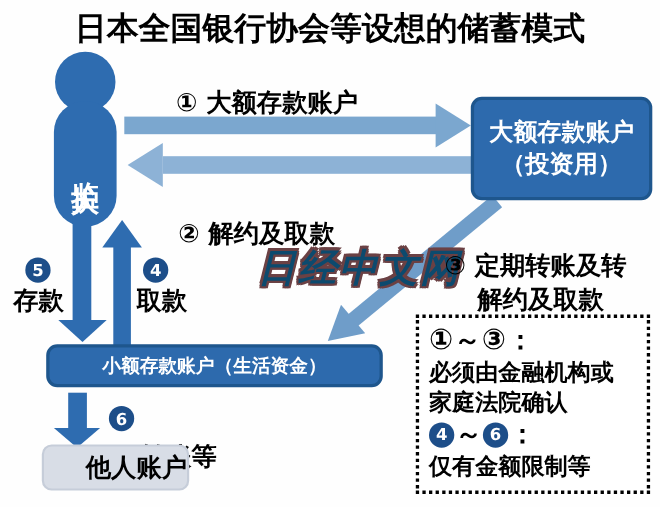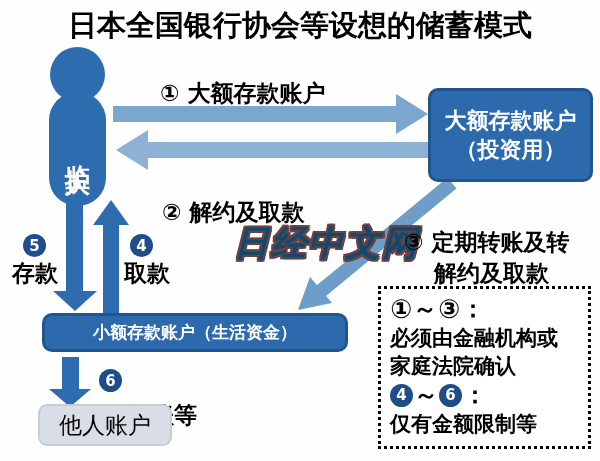--- a/index.html
+++ b/index.html
@@ -38,22 +38,22 @@
   .bluebox{
     background:#2d6aad;border:3px solid #1e568d;border-radius:10px;
     color:#fff;font-weight:bold;display:flex;flex-direction:column;
     align-items:center;justify-content:center;text-align:center;box-sizing:border-box;
   }
   .box-large{left:428px;top:88px;width:165px;height:94px;font-size:22px;line-height:29px;}
   .box-small{left:42px;top:313px;width:306px;height:39px;font-size:17px;}
   
   .box-other{
     left:38px;top:404px;width:134px;height:42px;background:#d8dde6;border:2px solid #c6cdd9;
-    border-radius:9px;color:#000;font-size:23px;font-weight:normal;
-    display:flex;align-items:center;justify-content:center;box-sizing:border-box;
+    border-radius:9px;color:#000;font-size:23px;font-weight:bold;
+    display:flex;align-items:center;justify-content:flex-end;box-sizing:border-box;
   }
   
   .shaft-down5{left:66px;top:196px;width:17px;height:96px;background:#2e6cb0;}
   .head-down5{left:53px;top:291px;width:0;height:0;
     border-top:20px solid #2e6cb0;border-left:22px solid transparent;border-right:22px solid transparent;}
   .shaft-up4{left:103px;top:224px;width:16px;height:92px;background:#2e6cb0;}
   .head-up4{left:93px;top:200px;width:0;height:0;
     border-bottom:25px solid #2e6cb0;border-left:18px solid transparent;border-right:18px solid transparent;}
   .shaft-down6{left:62px;top:357px;width:17px;height:34px;background:#2e6cb0;}
   .head-down6{left:49px;top:389px;width:0;height:0;

